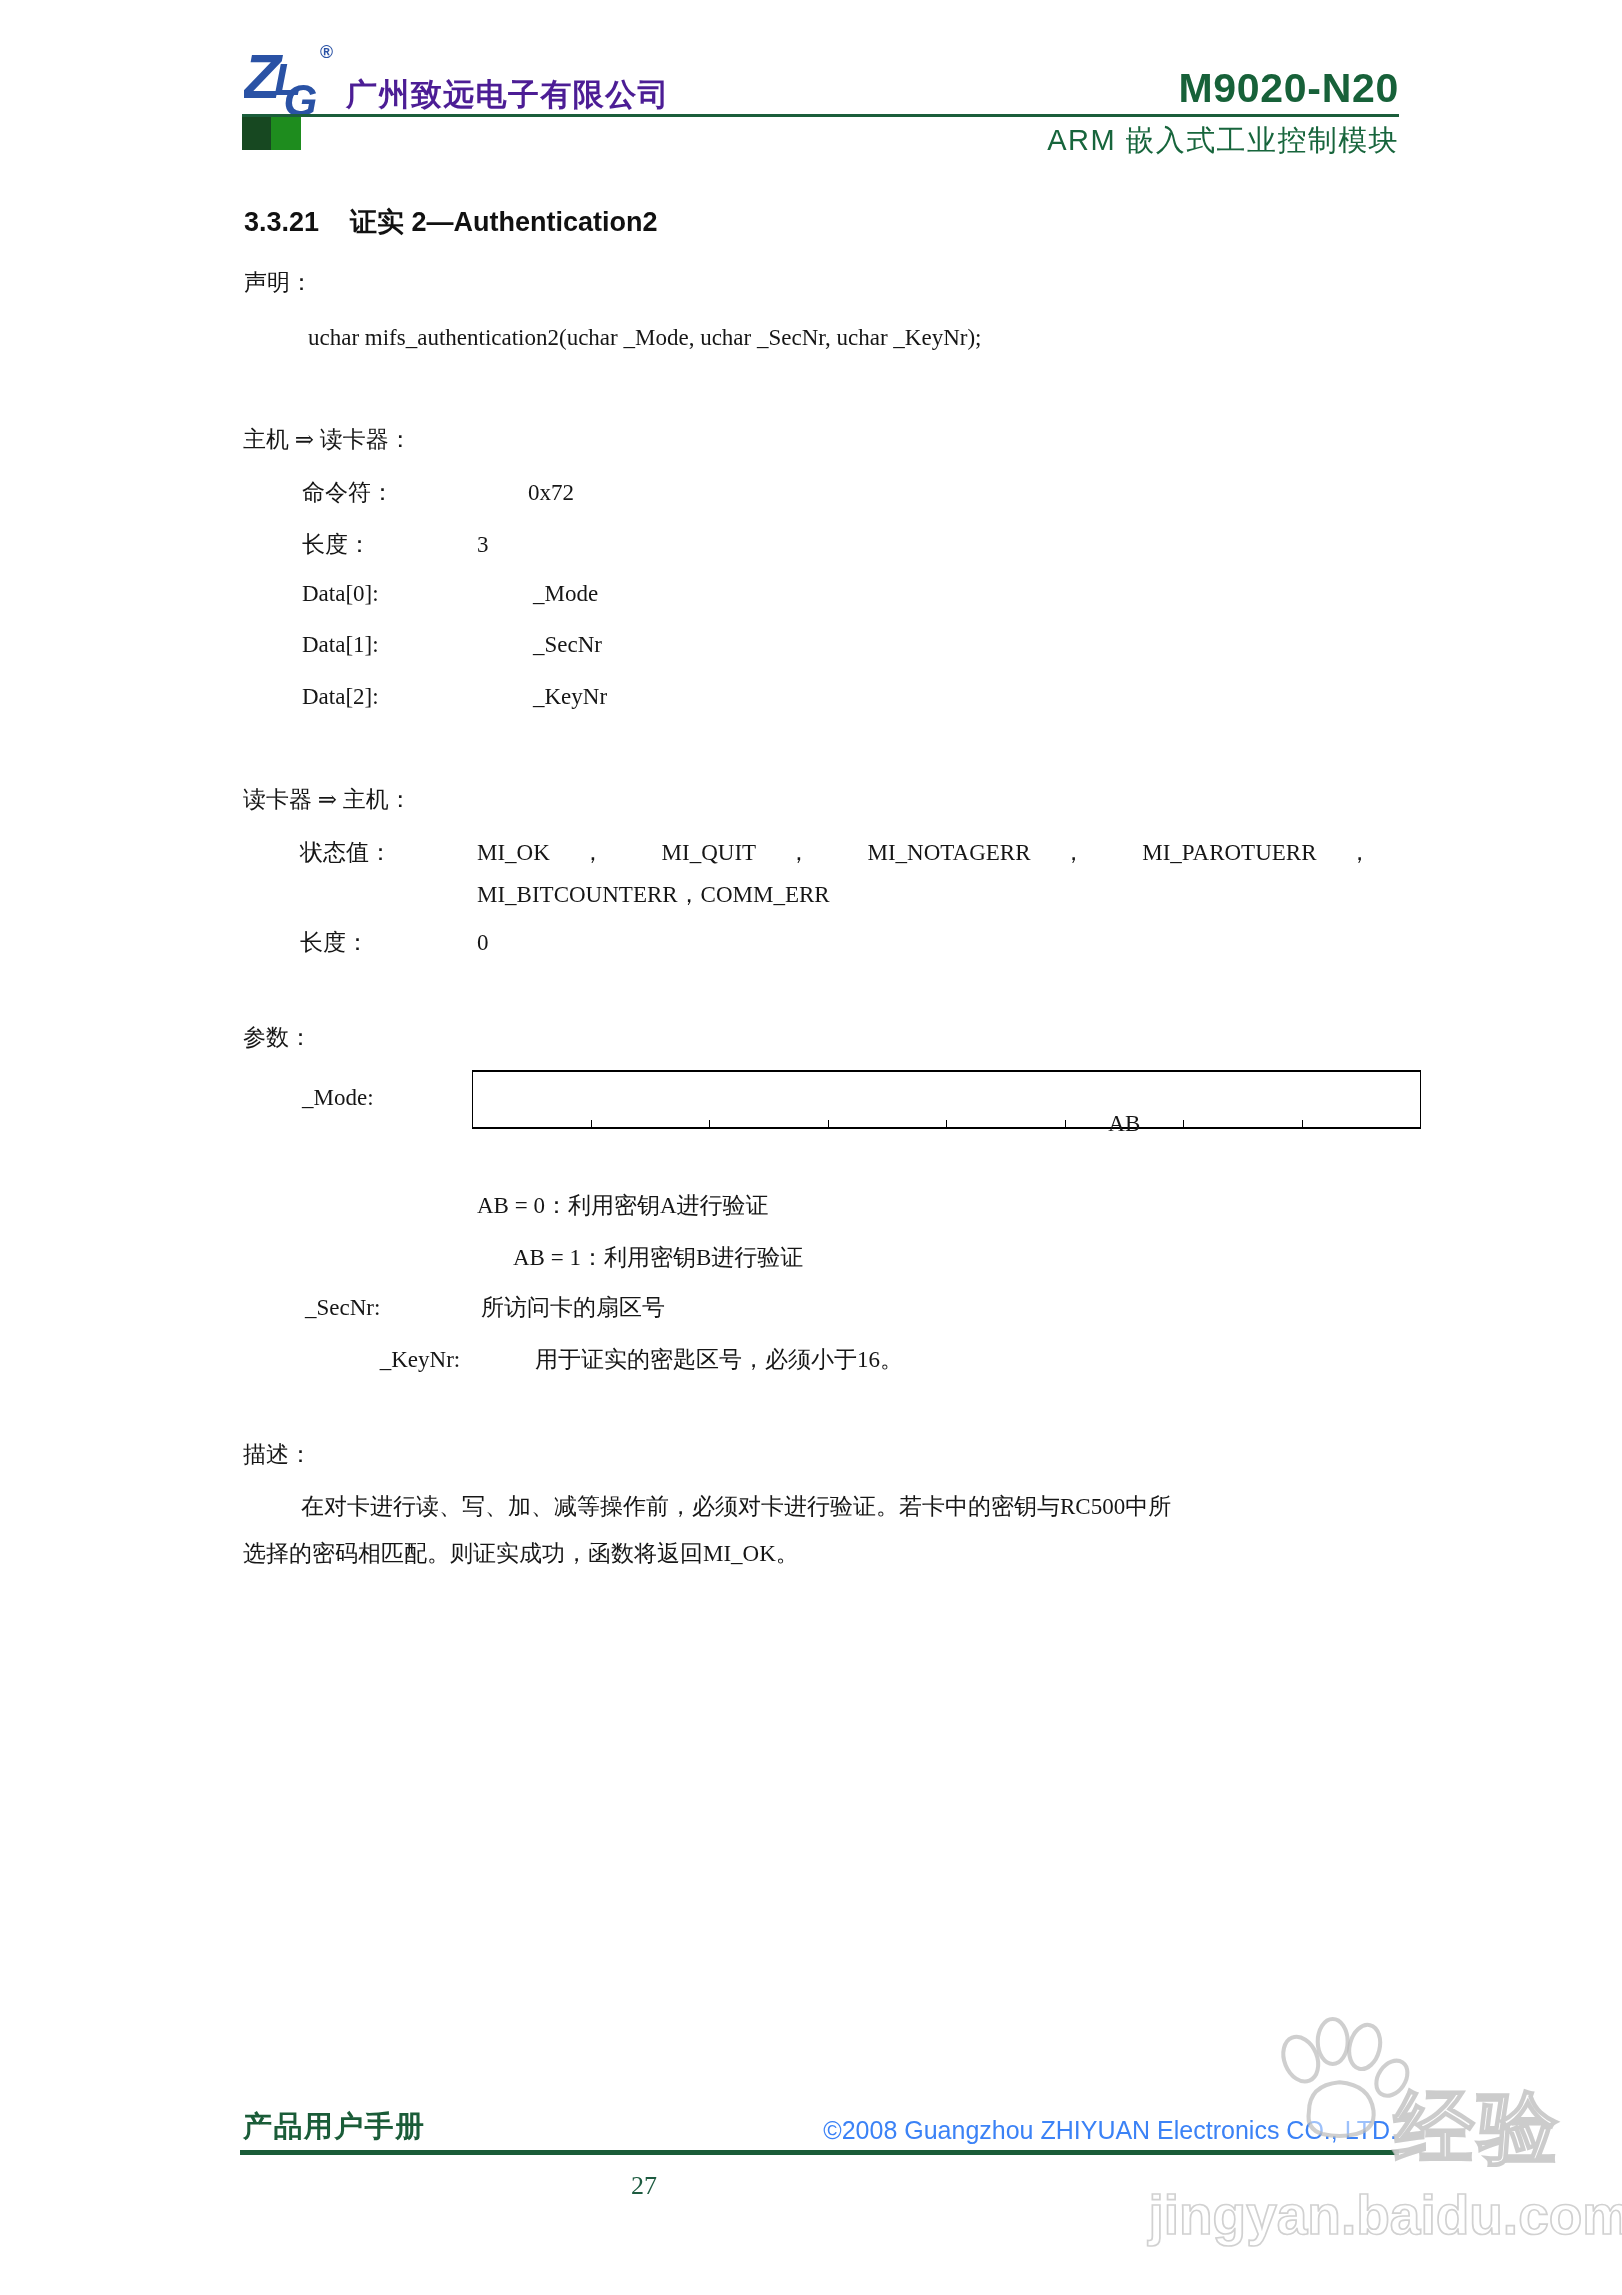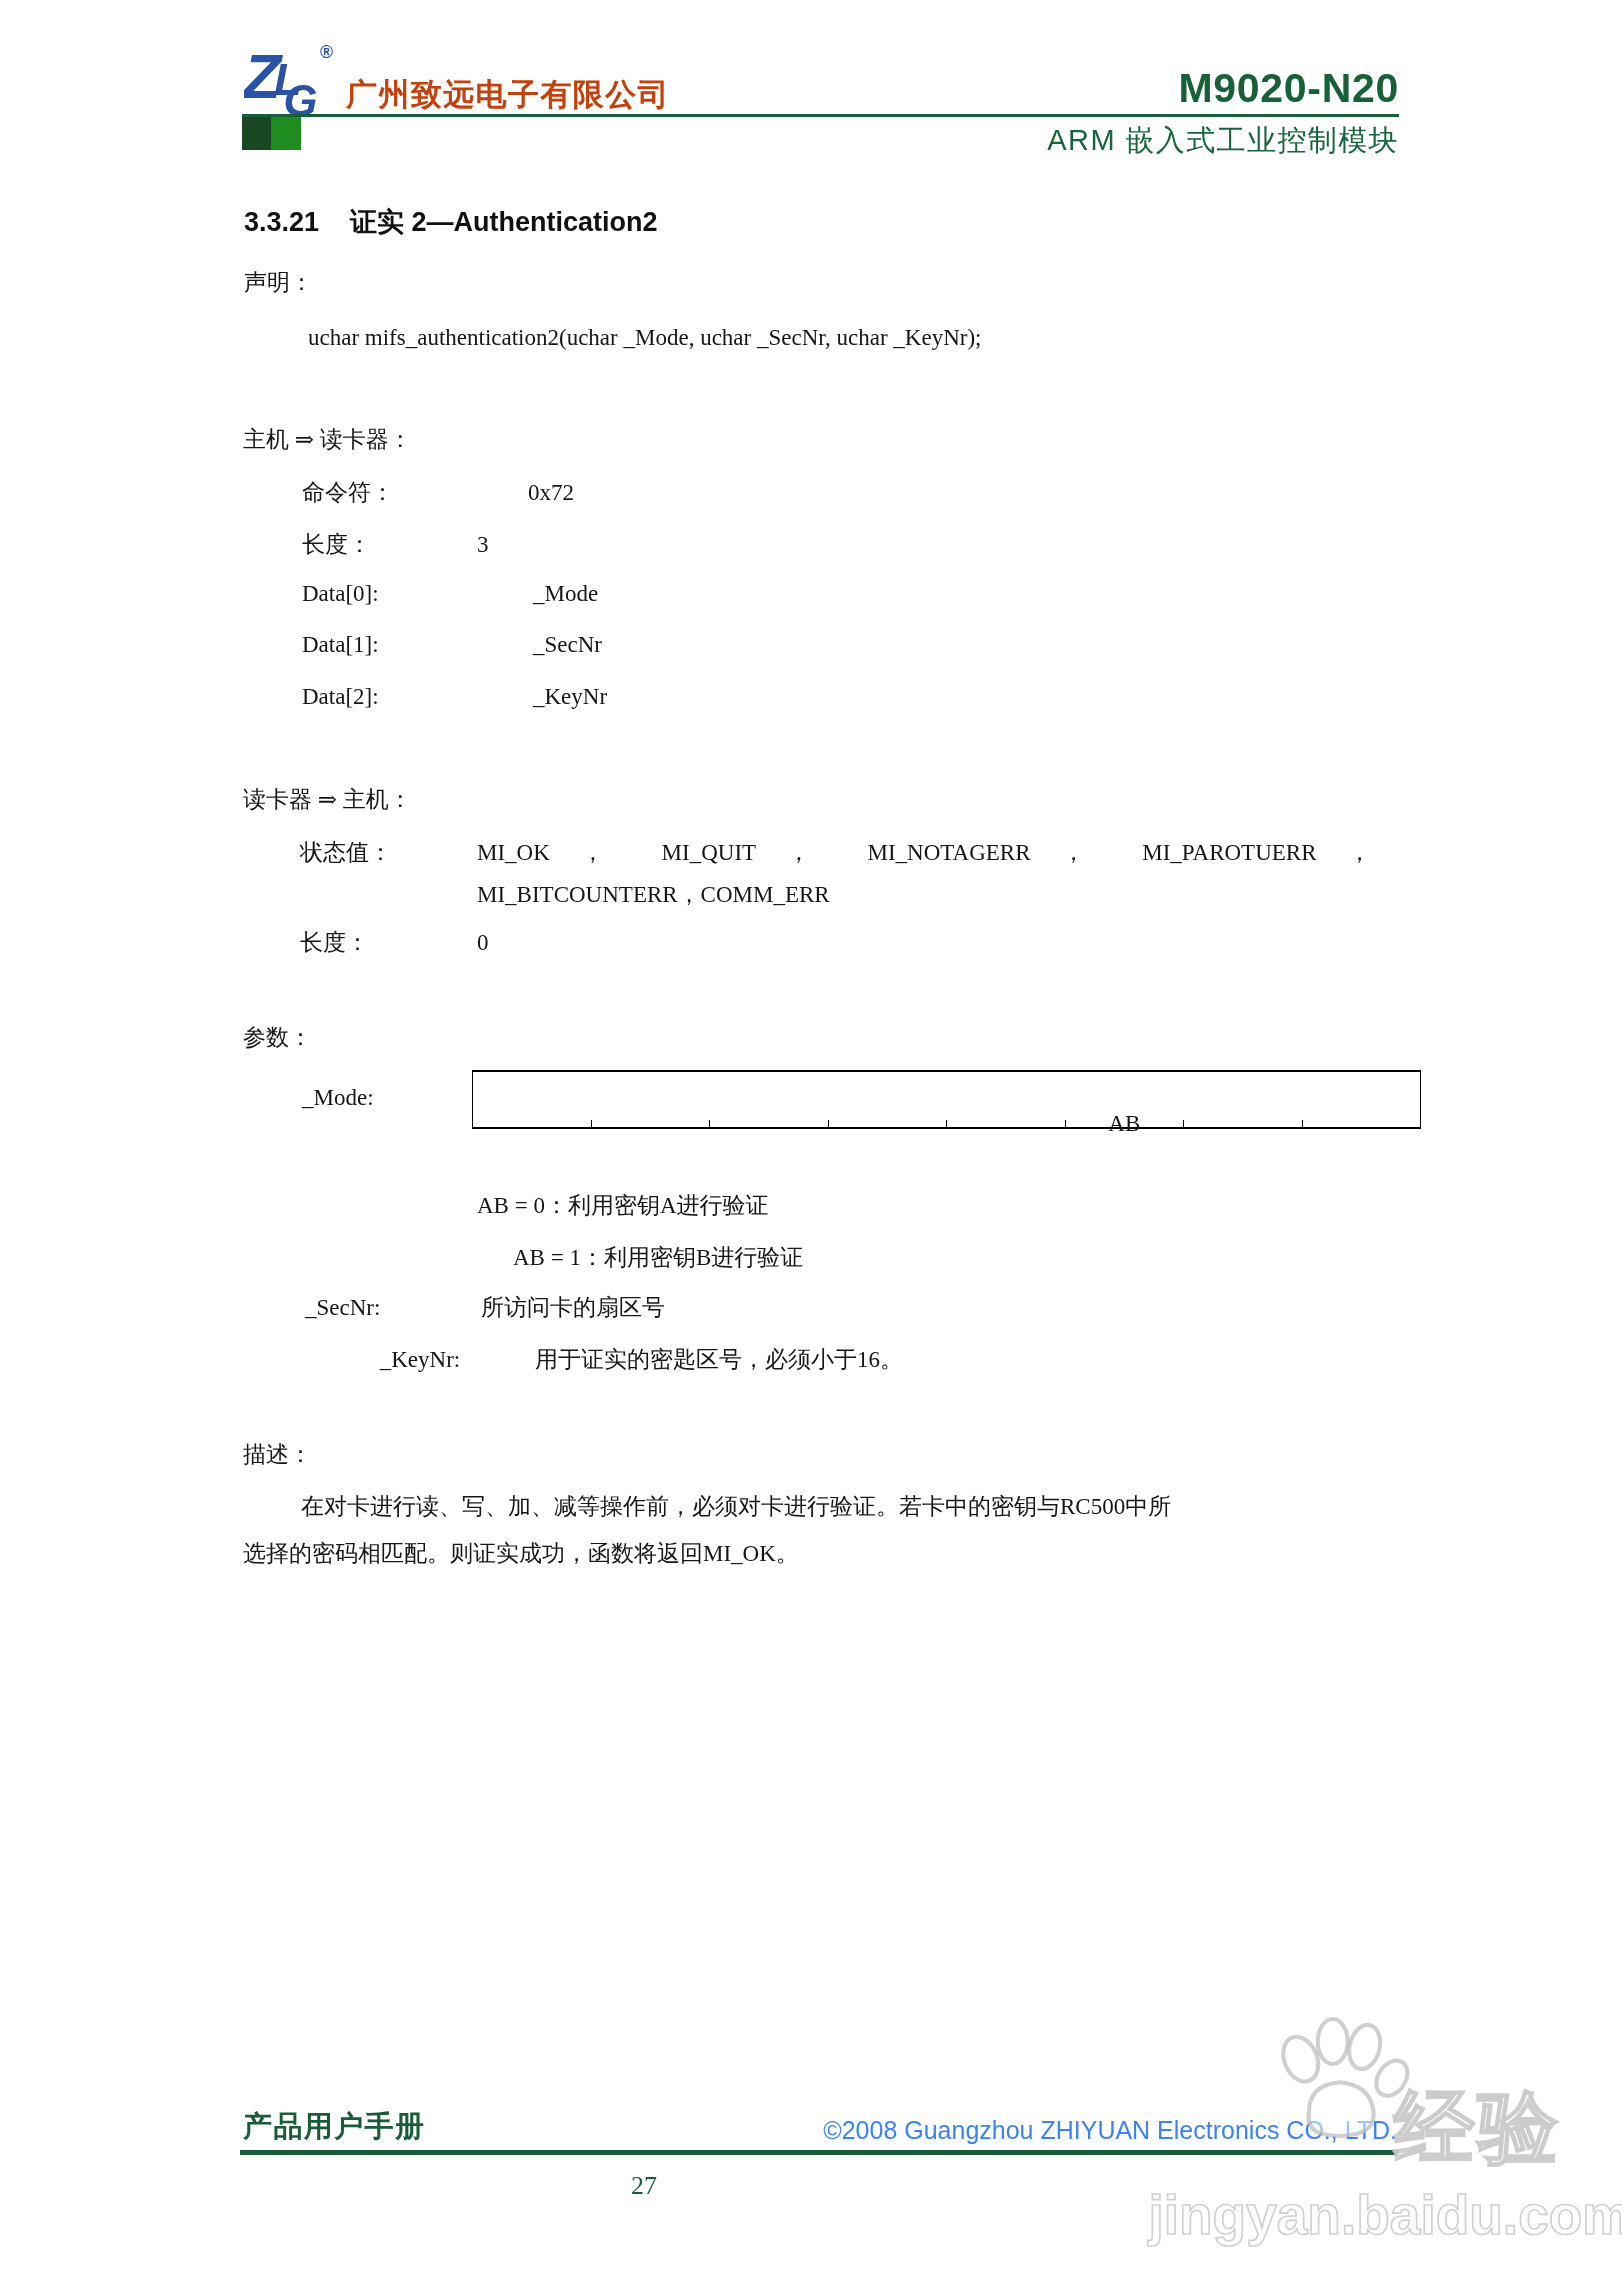--- a/index.html
+++ b/index.html
@@ -12,21 +12,21 @@
     font-family:"Liberation Serif","DejaVu Serif",serif;
     color:#161616;
   }
   .abs{position:absolute;white-space:nowrap;}
 
   
   .logo-svg{position:absolute;left:244px;top:46px;}
   .logo-reg{position:absolute;left:320px;top:42px;font-family:"Liberation Sans",sans-serif;
             font-size:17.7px;color:#2a52a5;font-weight:bold;}
   .company{left:346px;top:74px;font-family:"Liberation Sans","DejaVu Sans",sans-serif;
-           font-weight:bold;font-size:31px;color:#c2410c;letter-spacing:1.4px;}
+           font-weight:bold;font-size:31px;color:#4c1d95;letter-spacing:1.4px;}
   .model{left:0;top:65px;width:1399px;text-align:right;font-family:"Liberation Sans",sans-serif;
          font-weight:bold;font-size:41px;color:#176139;letter-spacing:0.7px;}
   .header-line{left:242px;top:114px;width:1157px;height:3.4px;background:#1b5e3b;}
   .sq-dark{left:242px;top:117px;width:29px;height:33px;background:#174821;}
   .sq-light{left:271px;top:117px;width:30px;height:33px;background:#1e8c1e;}
   .subtitle{left:0;top:121px;width:1399px;text-align:right;font-family:"Liberation Sans",sans-serif;
             font-size:29px;color:#17653c;letter-spacing:1.4px;}
 
   
   .section-title{left:244px;top:204px;font-family:"Liberation Sans","DejaVu Sans",sans-serif;

